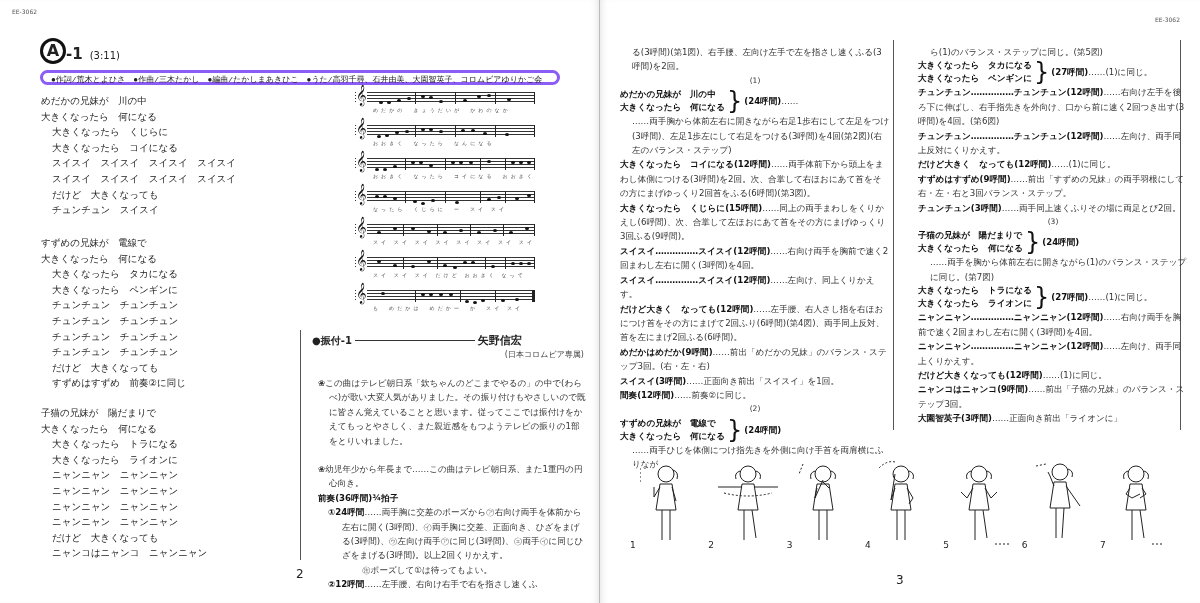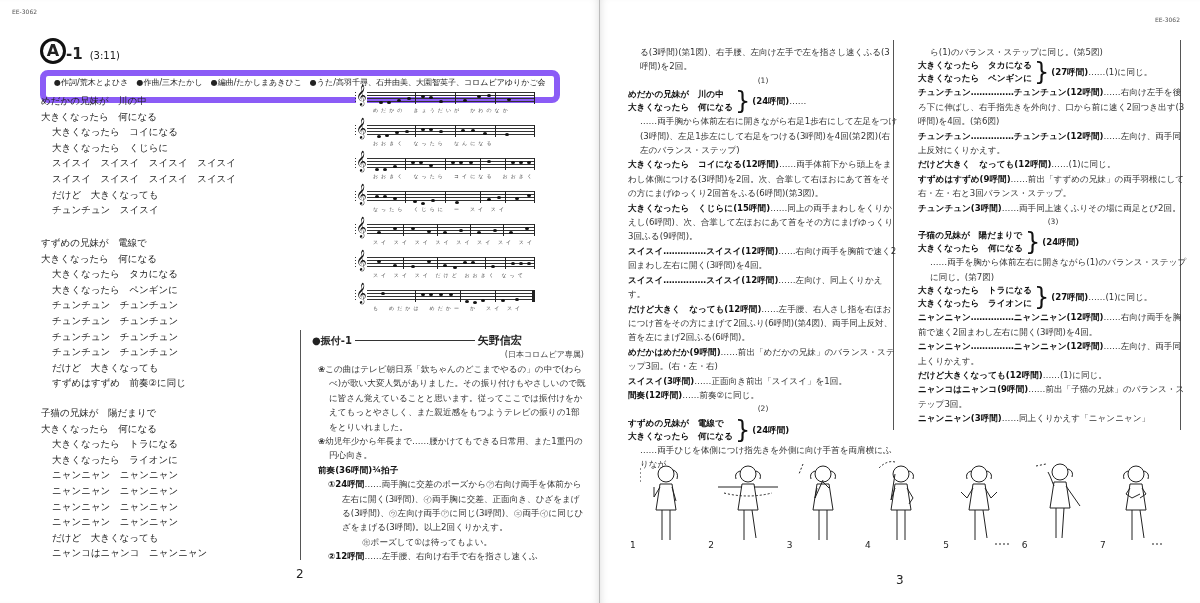--- a/index.html
+++ b/index.html
@@ -14,21 +14,21 @@
   .page-left .catalog { left: 12px; top: 8px; }
   .page-right .catalog { right: 20px; top: 16px; }
 
   .title-row { position: absolute; left: 40px; top: 35px; display: flex; align-items: baseline; }
   .title-side { font-family: "DejaVu Sans", sans-serif; font-weight: bold; font-size: 26px; }
   .title-side .circle { display: inline-block; width: 26px; height: 26px; border: 3px solid #111; border-radius: 50%; font-size: 16px; line-height: 20px; text-align: center; vertical-align: 3px; }
   .title-num { font-size: 15px; font-weight: bold; margin-right: 3px; vertical-align: 8px; }
   .title-main { font-size: 27px; font-weight: bold; letter-spacing: 1px; }
   .title-time { font-size: 10px; margin-left: 4px; }
 
-  .credits { position: absolute; left: 40px; top: 70px; width: 520px; height: 33px; border: 6px solid #8b5cf6; border-radius: 8px; font-size: 8px; line-height: 13px; padding-left: 8px; white-space: nowrap; }
+  .credits { position: absolute; left: 40px; top: 70px; width: 520px; height: 15px; border: 3px solid #8b5cf6; border-radius: 8px; font-size: 8px; line-height: 13px; padding-left: 8px; white-space: nowrap; font-family: Liberation Mono, monospace; }
 
   .lyrics { position: absolute; left: 41px; font-size: 9.5px; line-height: 15.6px; }
   .lyrics .l { white-space: nowrap; }
   .lyrics .ind { padding-left: 11px; }
   .v1 { top: 93px; }
   .v2 { top: 235px; }
   .v3 { top: 405px; }
 
   .score { position: absolute; left: 355px; top: 88px; width: 180px; }
   .staff-row { position: relative; height: 33px; }
@@ -40,32 +40,32 @@
   .staff-row .syl { position: absolute; left: 18px; right: 0; top: 19px; font-size: 5px; color: #444; letter-spacing: 3px; white-space: nowrap; overflow: hidden; }
 
   .left-rule { position: absolute; left: 300px; top: 330px; width: 1px; height: 230px; background: #555; }
   .furi-head { position: absolute; left: 312px; top: 333px; width: 272px; font-size: 10px; }
   .furi-head .label { font-weight: bold; }
   .furi-head .dash { display: inline-block; width: 120px; border-top: 1px solid #333; vertical-align: 3px; margin: 0 3px; }
   .furi-head .author { font-size: 11px; font-weight: bold; }
   .furi-head .affil { text-align: right; font-size: 8px; color: #444; margin-top: 1px; }
 
   .body-text { position: absolute; font-size: 8.6px; line-height: 14.4px; color: #333; }
-  .body-text .hang { padding-left: 11px; text-indent: -11px; }
+  .body-text .hang { padding-left: 11px; text-indent: -11px; margin-top: 14px; }
   .body-text .hang2 { padding-left: 24px; text-indent: -14px; }
   .body-text .inner { padding-left: 44px; }
   .body-text b { color: #111; font-weight: bold; }
   .intro { left: 318px; top: 362px; width: 270px; }
 
   .page-num { position: absolute; top: 567px; font-size: 12px; }
   .page-left .page-num { left: 296px; }
   .page-right .page-num { left: 296px; top: 573px; }
 
   .col { position: absolute; top: 45px; font-size: 8.6px; line-height: 14.4px; color: #333; width: 270px; }
-  .col-a { left: 28px; }
+  .col-a { left: 20px; }
   .col-b { left: 318px; }
   .col b { color: #111; font-weight: bold; }
   .col .ind { padding-left: 12px; }
   .col .center { text-align: center; font-size: 7.5px; }
   .col .brace { display: flex; align-items: center; }
   .col .brace .pair { line-height: 13px; }
   .col .brace .br { font-size: 24px; line-height: 24px; margin: 0 2px; color: #111; font-weight: normal; }
 
   .col-rule-a { position: absolute; left: 293px; top: 40px; width: 1px; height: 390px; background: #555; }
   .col-rule-b { position: absolute; left: 580px; top: 40px; width: 1px; height: 390px; background: #555; }
@@ -85,22 +85,22 @@
     <span class="title-side"><span class="circle">A</span></span>
     <span class="title-num">-1</span>
     <span class="title-time">(3:11)</span>
   </div>
 
   <div class="credits">●作詞/荒木とよひさ　●作曲/三木たかし　●編曲/たかしまあきひこ　●うた/高羽千尋、石井由美、大園智英子、コロムビアゆりかご会</div>
 
   <div class="lyrics v1">
     <div class="l">めだかの兄妹が　川の中</div>
     <div class="l">大きくなったら　何になる</div>
+    <div class="l ind">大きくなったら　くじらに</div>
     <div class="l ind">大きくなったら　コイになる</div>
-    <div class="l ind">大きくなったら　くじらに</div>
     <div class="l ind">スイスイ　スイスイ　スイスイ　スイスイ</div>
     <div class="l ind">スイスイ　スイスイ　スイスイ　スイスイ</div>
     <div class="l ind">だけど　大きくなっても</div>
     <div class="l ind">チュンチュン　スイスイ</div>
   </div>
 
   <div class="lyrics v2">
     <div class="l">すずめの兄妹が　電線で</div>
     <div class="l">大きくなったら　何になる</div>
     <div class="l ind">大きくなったら　タカになる</div>
@@ -283,21 +283,21 @@
 
   <div class="left-rule"></div>
 
   <div class="furi-head">
     <span class="label">●振付-1</span><span class="dash"></span><span class="author">矢野信宏</span>
     <div class="affil">(日本コロムビア専属)</div>
   </div>
 
   <div class="body-text intro">
     <div class="hang">❀この曲はテレビ朝日系「欽ちゃんのどこまでやるの」の中で(わらべ)が歌い大変人気がありました。その振り付けもやさしいので既に皆さん覚えていることと思います。従ってここでは振付けをかえてもっとやさしく、また親近感をもつようテレビの振りの1部をとりいれました。</div>
-    <div class="hang">❀幼児年少から年長まで……腰かけてもできる日常用、また1重円の円心向き。</div>
+    <div class="hang">❀幼児年少から年長まで……この曲はテレビ朝日系、また1重円の円心向き。</div>
     <div><b>前奏(36呼間)¾拍子</b></div>
     <div class="hang2"><b>①24呼間</b><span>……両手胸に交差のポーズから㋐右向け両手を体前から左右に開く(3呼間)、㋑両手胸に交差、正面向き、ひざをまげる(3呼間)、㋒左向け両手㋐に同じ(3呼間)、㋓両手㋑に同じひざをまげる(3呼間)。以上2回くりかえす。</span></div>
     <div class="inner">㊟ポーズして①は待ってもよい。</div>
     <div class="hang2"><b>②12呼間</b><span>……左手腰、右向け右手で右を指さし速くふ</span></div>
   </div>
 
   <div class="page-num">2</div>
 </div>
 
 <div class="page page-right">
@@ -356,21 +356,21 @@
     <div class="brace">
       <div class="pair"><b>大きくなったら　トラになる</b><br><b>大きくなったら　ライオンに</b></div>
       <span class="br">}</span>
         <b>(27呼間)</b>
         <span>……(1)に同じ。</span>
     </div>
     <div><b>ニャンニャン……………ニャンニャン(12呼間)</b><span>……右向け両手を胸前で速く2回まわし左右に開く(3呼間)を4回。</span></div>
     <div><b>ニャンニャン……………ニャンニャン(12呼間)</b><span>……左向け、両手同上くりかえす。</span></div>
     <div><b>だけど大きくなっても(12呼間)</b><span>……(1)に同じ。</span></div>
     <div><b>ニャンコはニャンコ(9呼間)</b><span>……前出「子猫の兄妹」のバランス・ステップ3回。</span></div>
-    <div><b>ニャンニャン(3呼間)</b><span>……同上くりかえす「ニャンニャン」</span></div>
+    <div><b>大園智英子(3呼間)</b><span>……正面向き前出「ライオンに」</span></div>
   </div>
 
   <div class="figures">
     <div class="fig">
       <svg width="50" height="90" viewBox="0 0 50 90">
           <g fill="none" stroke="#222" stroke-width="1">
             <circle cx="26" cy="14" r="8"></circle>
             <path d="M33 10 q6 2 4 9"></path>
             <path d="M20 24 h12 l4 26 h-20 z"></path>
             <path d="M20 27 l-6 10 l0 -10"></path>

